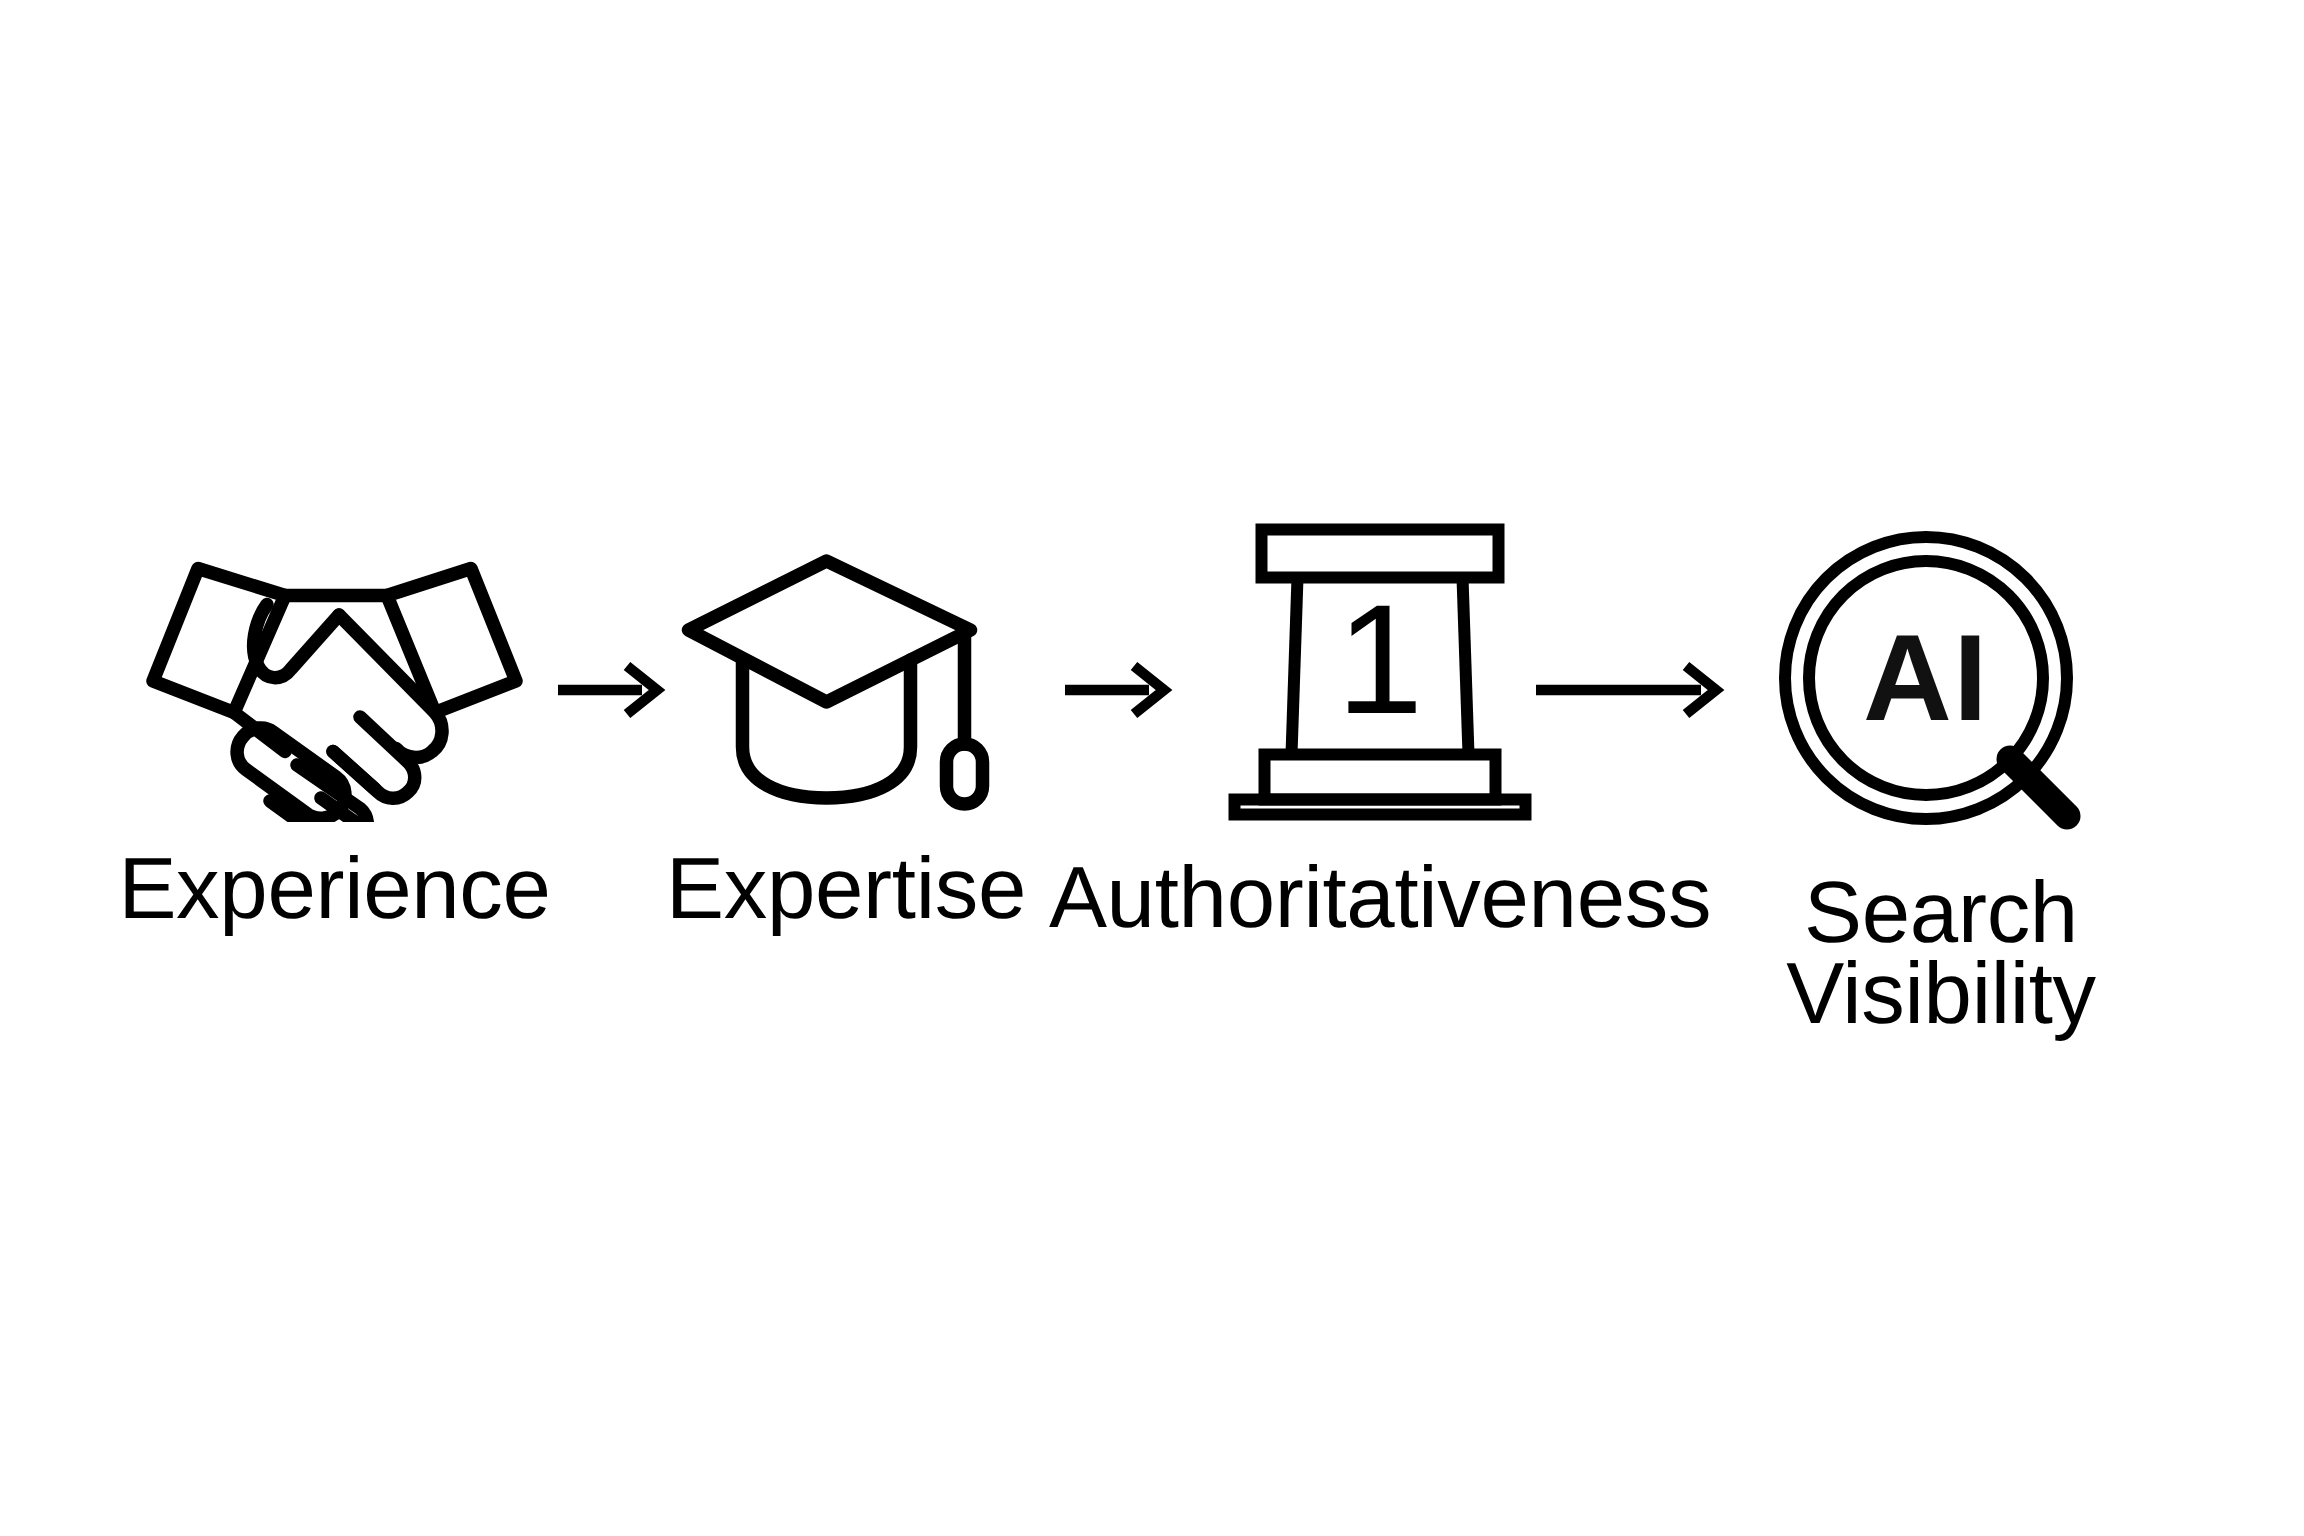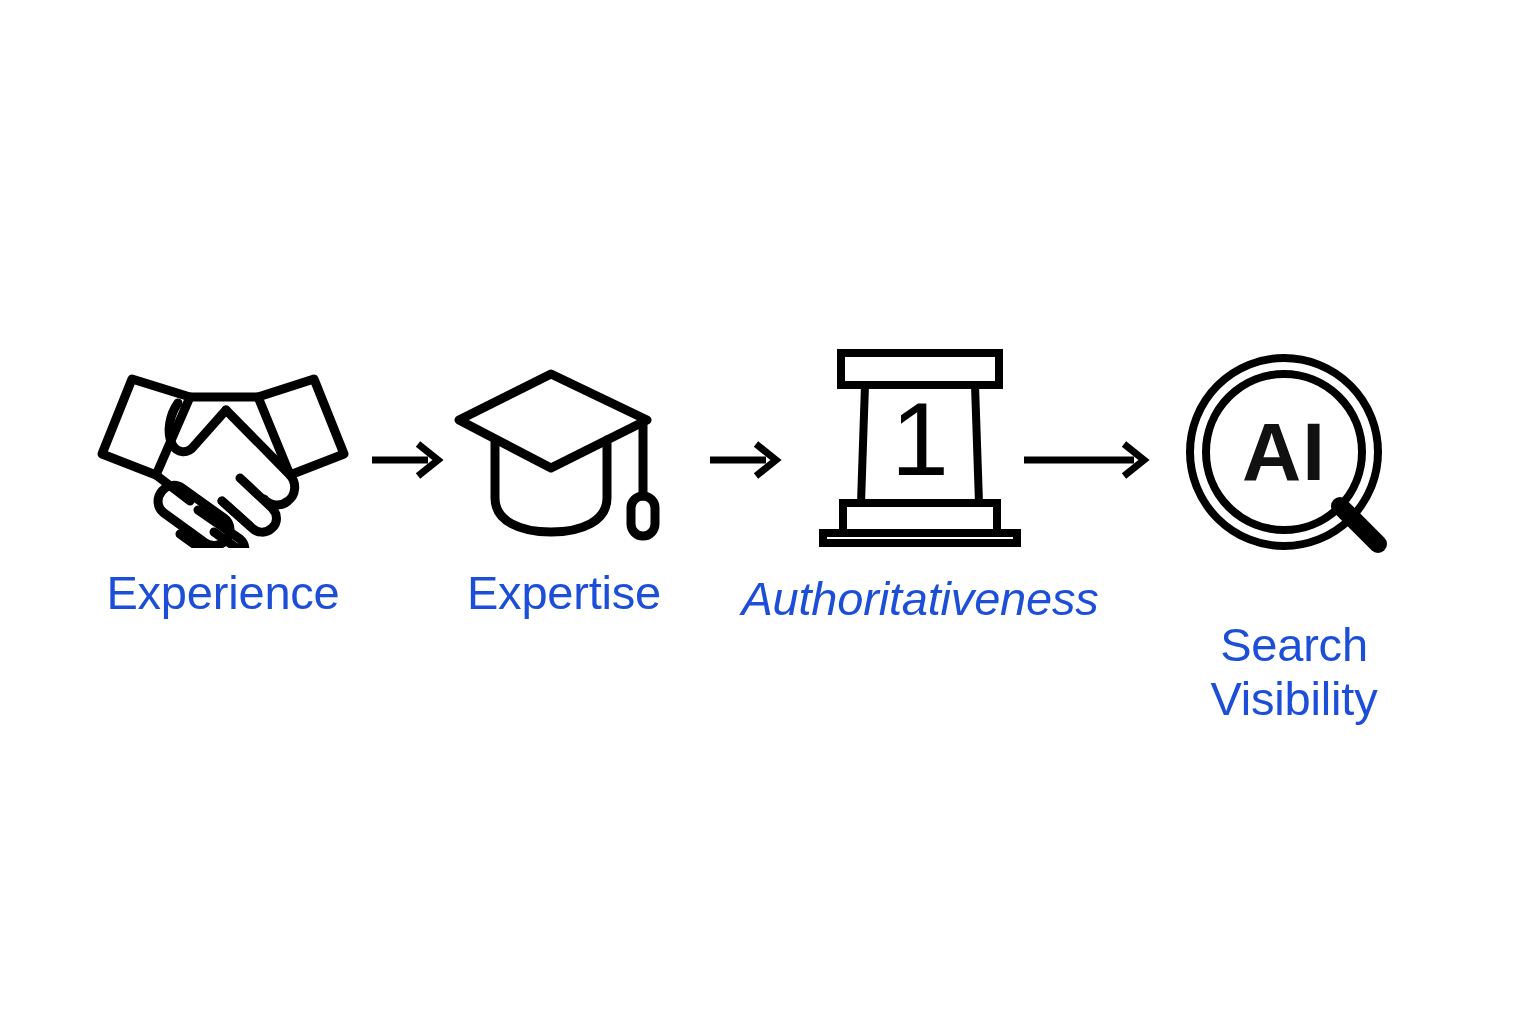--- a/index.html
+++ b/index.html
@@ -32,45 +32,45 @@
   }
 
   .icon-box {
     display: flex;
     align-items: flex-end;
     justify-content: center;
   }
 
   .stage-label {
     font-family: "Liberation Sans", sans-serif;
-    font-size: 47px;
+    font-size: 58px;
     line-height: 54px;
     font-weight: 400;
-    color: #1d4ed8;
+    color: #000000;
     text-align: center;
     letter-spacing: -0.2px;
     white-space: pre-line;
   }
 
   .arrow {
     position: absolute;
   }
 
   
   #stage-experience      { left: 92px;   top: 358px; width: 262px; }
   #stage-expertise       { left: 452px;  top: 358px; width: 224px; justify-content: flex-end; }
   #stage-authoritativeness { left: 706px; top: 345px; width: 428px; }
-  #stage-searchvisibility { left: 1180px; top: 352px; width: 228px; gap: 36px; }
+  #stage-searchvisibility { left: 1180px; top: 352px; width: 228px; }
 
   #arrow-1 { left: 370px;  top: 440px; }
   #arrow-2 { left: 708px;  top: 440px; }
   #arrow-3 { left: 1022px; top: 440px; }
 
   .label-gap-sm { margin-top: 18px; }
-  .label-gap-md { margin-top: 22px; font-style: italic; }
+  .label-gap-md { margin-top: 22px; }
 </style>
 </head>
 <body>
 
 <div id="flow">
 
   <div class="stage" id="stage-experience">
     <div class="icon-box">
       <svg width="258" height="190" viewBox="0 0 258 190" aria-hidden="true">
         <g fill="none" stroke="#000000" stroke-width="9" stroke-linecap="round" stroke-linejoin="round">

